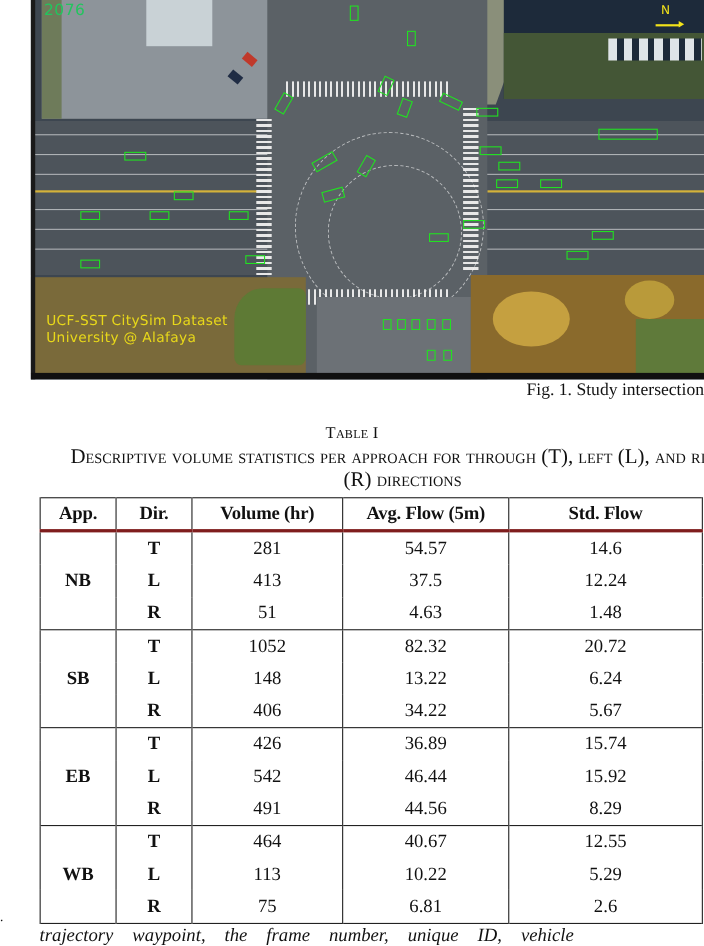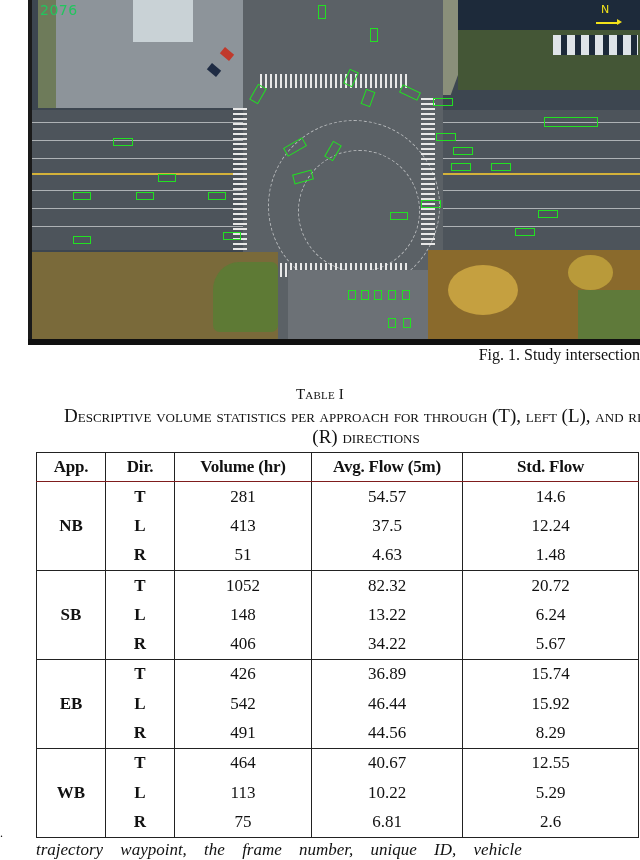--- a/index.html
+++ b/index.html
@@ -56,21 +56,21 @@
 
   
   .fig-caption { position:absolute; left:0; top:346px; width:640px; text-align:right; font-size:16px; }
   .table-label { position:absolute; left:0; top:386px; width:640px; text-align:center; font-size:15px; font-variant:small-caps; letter-spacing:.2px; }
   .table-title { position:absolute; left:30px; top:405px; width:610px; text-align:center; font-size:19px; font-variant:small-caps; line-height:21px;margin-left:31px; }
 
   
   table.stats { position:absolute; left:36px; top:452px; width:603px; border-collapse:collapse; font-size:17px; }
   table.stats th, table.stats td { border-left:1px solid #222; border-right:1px solid #222; padding:0; text-align:center; }
   table.stats { border:1.5px solid #222; }
-  table.stats thead th { height:28px; font-weight:bold; border-bottom:1px solid #7f1d1d; letter-spacing:-.2px;font-family:Liberation Serif, serif; }
+  table.stats thead th { height:28px; font-weight:bold; border-bottom:3px solid #7f1d1d; letter-spacing:-.2px;font-family:Liberation Serif, serif; }
   table.stats tbody td { height:29.3px; }
   table.stats tbody tr.grp-start td { border-top:1px solid #222; }
   td.app { font-weight:bold; width:68px; }
   td.dir { font-weight:bold; width:68px; }
   th.c-app { width:68px; } th.c-dir { width:68px; } th.c-vol { width:136px; }
   th.c-avg { width:150px; }
 
   .margin-dot { position:absolute; left:0; top:826px; font-size:12px; }
   .body-text { position:absolute; left:36px; top:840px; width:604px; font-size:17px; word-spacing:13px; white-space:nowrap;font-style:italic; }
 </style>
@@ -148,20 +148,24 @@
   <div class="det" style="left:333px;top:290px;width:8px;height:10px;"></div>
   <div class="det" style="left:346px;top:290px;width:8px;height:10px;"></div>
   <div class="det" style="left:360px;top:290px;width:8px;height:10px;"></div>
   <div class="det" style="left:374px;top:290px;width:8px;height:10px;"></div>
   <div class="det" style="left:360px;top:318px;width:8px;height:10px;"></div>
   <div class="det" style="left:375px;top:318px;width:8px;height:10px;"></div>
 
   <div class="frame-no">2076</div>
   <div class="north">N</div>
   <div class="north-arrow"></div>
+  <div class="watermark">
+    <div>UCF-SST CitySim Dataset</div>
+    <div>University @ Alafaya</div>
+  </div>
   <div class="fig-left-edge"></div>
   <div class="fig-bottom-edge"></div>
 </div>
 
 <div class="fig-caption">Fig. 1. Study intersection</div>
 
 <div class="table-label">Table I</div>
 <div class="table-title">Descriptive volume statistics per approach for through (T), left (L), and right (R) directions</div>
 
 <table class="stats">

